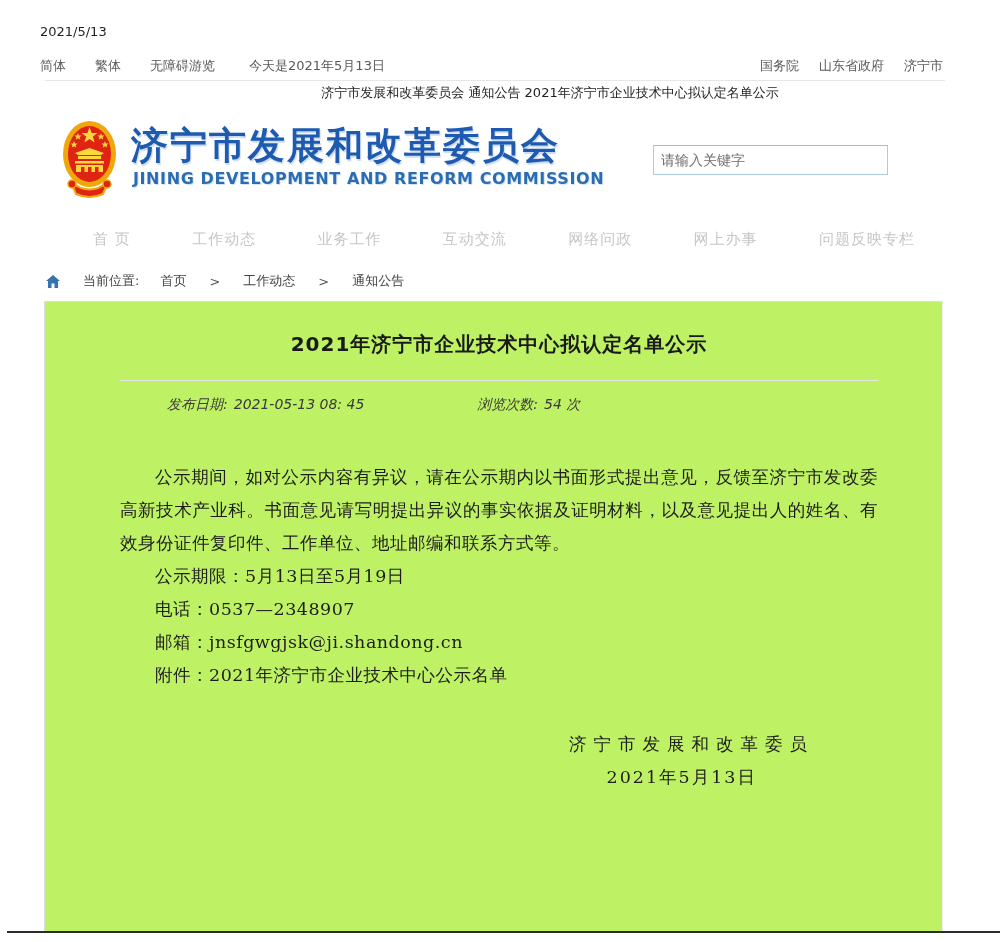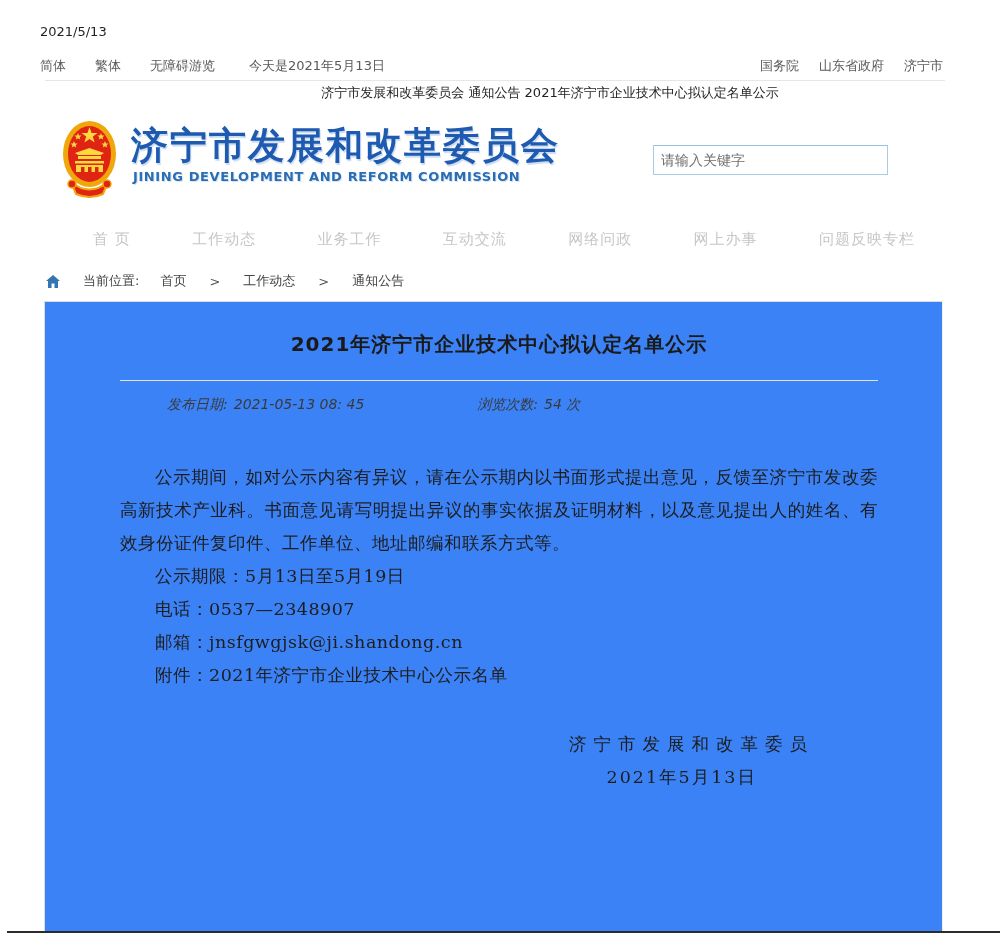--- a/index.html
+++ b/index.html
@@ -18,21 +18,21 @@
   .topbar span{cursor:pointer;white-space:nowrap;}
   .top-divider{position:absolute;top:80px;left:45px;right:55px;height:1px;background:#e7e7e7;}
   
   .emblem{position:absolute;left:62px;top:120px;}
   .brand-cn{
     position:absolute;left:131px;top:121px;font-size:37px;font-weight:bold;
     color:#1e5bb0;letter-spacing:2px;white-space:nowrap;
     text-shadow:1px 2px 1px #ccdcf0;
   }
   .brand-en{
-    position:absolute;left:133px;top:169px;font-size:13px;font-weight:bold;
+    position:absolute;left:133px;top:169px;font-size:16px;font-weight:bold;
     color:#2a6db5;letter-spacing:0.6px;white-space:nowrap;text-shadow:1px 1px 0 #d7e4f2;
   }
   .search-input{
     position:absolute;left:653px;top:145px;width:226px;height:28px;
     border:1px solid #aacbe4;border-top-color:#9bc0de;padding:0 0 0 7px;
     font-size:14px;color:#444;outline:none;background:#fff;
     font-family:"DejaVu Sans","Liberation Sans",sans-serif;
   }
   .search-input::placeholder{color:#6e6e6e;opacity:1;}
   
@@ -43,21 +43,21 @@
   .nav span{cursor:pointer;white-space:nowrap;}
   
   .crumb{position:absolute;top:272px;left:46px;font-size:13px;color:#444;display:flex;align-items:center;gap:21px;}
   .crumb .home-ic{display:inline-flex;margin-right:2px;}
   .crumb .sep{color:#555;margin:0 2px;}
   .crumb a{color:#444;text-decoration:none;cursor:pointer;}
   
   .article-box{
     position:absolute;left:44px;top:301px;width:899px;height:630px;
     border-top:1px solid #dcdcdc;border-left:1px solid #dcdcdc;border-right:1px solid #efefef;
-    box-sizing:border-box;padding:0 64px 0 75px;overflow:hidden;background:#3b82f6;
+    box-sizing:border-box;padding:0 64px 0 75px;overflow:hidden;background:#bef264;
   }
   .article-title{
     margin:28px 0 0;font-size:20px;line-height:28px;text-align:center;
     font-weight:bold;color:#1a1a1a;letter-spacing:1px;
     font-family:"DejaVu Sans","Liberation Sans",sans-serif;
   }
   .title-divider{height:1px;background:#e4e4e4;margin-top:22px;}
   .meta{margin-top:13px;height:20px;line-height:20px;font-size:14px;color:#3a3a3a;display:flex;padding-left:47px;font-style:italic;}
   .meta .views{margin-left:113px;text-align:center;}
   .meta b{font-weight:normal;margin-right:6px;}

